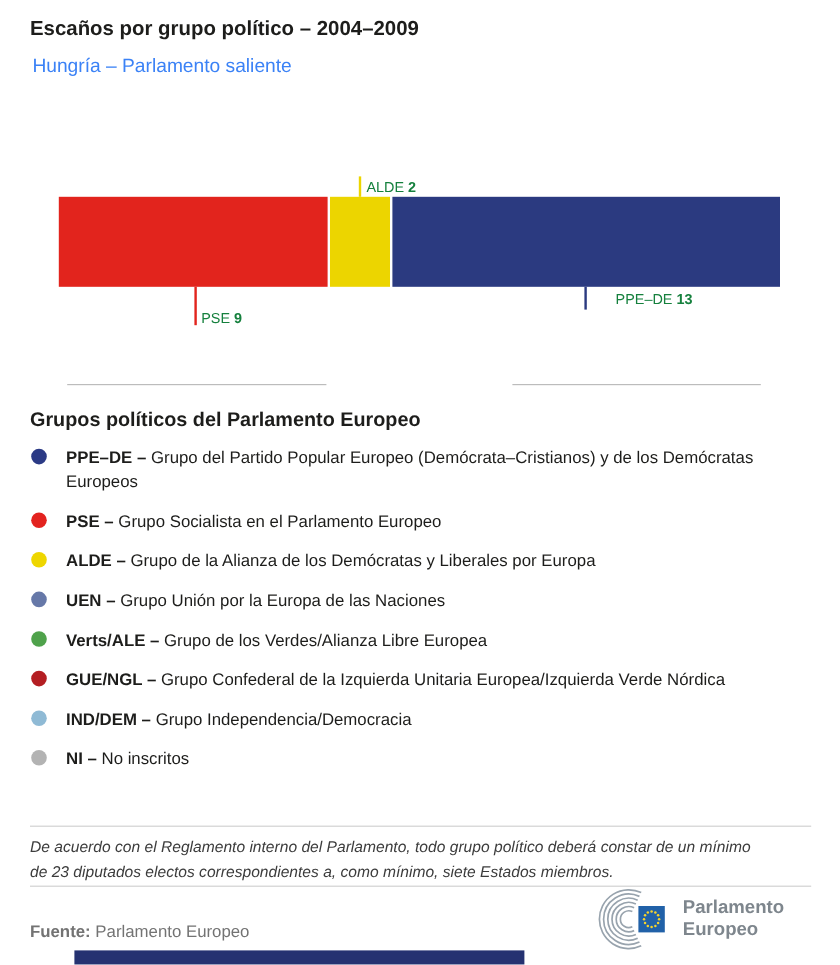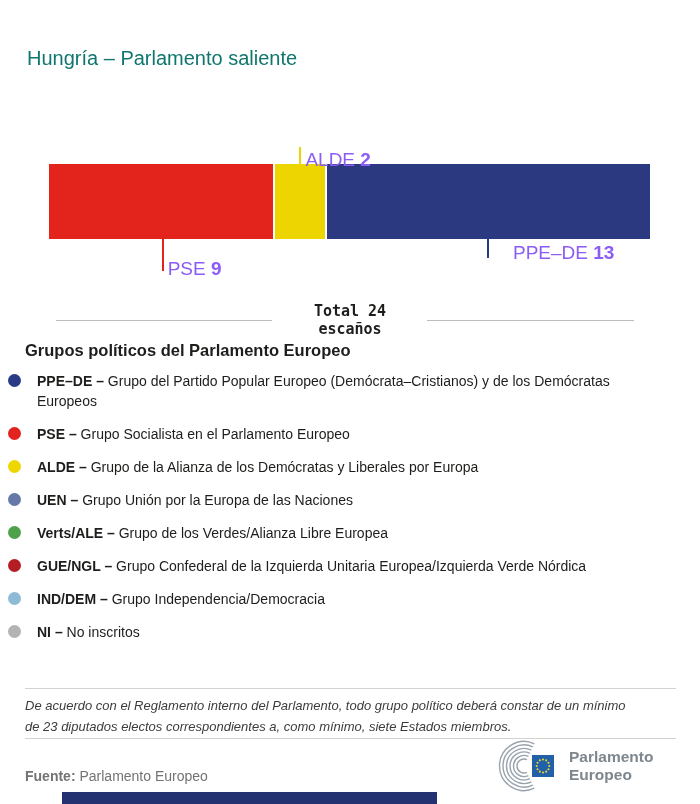--- a/index.html
+++ b/index.html
@@ -1,35 +1,35 @@
 <!DOCTYPE html>
 <html><head>
 <meta charset="utf-8">
 <style>
   html,body{margin:0;padding:0;background:#fff;}
   body{width:700px;height:804px;font-family:"Liberation Sans",sans-serif;color:#1d1d1b;}
   .page{position:relative;width:700px;height:804px;overflow:hidden;background:#fff;}
 
   .title{position:absolute;left:25px;top:14px;margin:0;font-size:17px;font-weight:bold;color:#1d1d1b;}
-  .subtitle{position:absolute;left:27px;top:47px;font-size:20px;color:#0f766e;text-align:right;}
+  .subtitle{position:absolute;left:27px;top:47px;font-size:16px;color:#3b82f6;text-align:right;}
 
   .bar{position:absolute;left:49px;top:164px;width:601px;height:75px;display:flex;gap:2px;}
   .seg{height:100%;}
   .tick{position:absolute;width:2px;}
-  .callout-label{position:absolute;font-size:19px;white-space:nowrap;color:#8b5cf6;}
+  .callout-label{position:absolute;font-size:12px;white-space:nowrap;color:#15803d;}
   .callout-label b{font-weight:bold;}
 
   .total-text{position:absolute;left:270px;top:302px;width:160px;text-align:center;
     font-family:"DejaVu Sans Mono",monospace;font-weight:bold;font-size:15px;line-height:18px;color:#1d1d1b;}
   .total-line{position:absolute;top:320px;height:1px;background:#bcbcbc;}
   .total-line-left{left:56px;width:216px;}
   .total-line-right{left:427px;width:207px;}
 
   .legend-heading{position:absolute;left:25px;top:341px;margin:0;font-size:16.5px;font-weight:bold;color:#1d1d1b;}
-  .legend{position:absolute;left:7px;top:371px;width:648px;}
+  .legend{position:absolute;left:25px;top:371px;width:648px;}
   .leg-row{display:flex;align-items:flex-start;margin-bottom:13px;}
   .leg-dot{flex:0 0 13px;width:13px;height:13px;border-radius:50%;margin:3px 16px 0 1px;}
   .leg-text{font-size:14px;line-height:20px;max-width:612px;color:#1d1d1b;}
   .leg-text b{font-weight:bold;}
 
   .rule{position:absolute;left:25px;width:651px;height:1px;background:#d2d2d2;}
   .rule-top{top:688px;}
   .rule-bottom{top:738px;}
   .footnote{position:absolute;left:25px;top:695px;width:614px;margin:0;font-size:13px;line-height:21px;color:#3c3c3c;font-style:italic;}
 
@@ -39,41 +39,38 @@
   .logo{position:absolute;left:491px;top:740px;display:flex;align-items:center;}
   .logo-text{margin-left:6px;font-size:15.5px;font-weight:bold;color:#7e868d;line-height:18px;}
 
   .bottom-bar{position:absolute;left:62px;top:792px;width:375px;height:12px;}
 </style>
 </head>
 <body>
 
 <div class="page">
 
+  <h1 class="title">Escaños por grupo político – 2004–2009</h1>
   <div class="subtitle">Hungría – Parlamento saliente</div>
 
   <div class="bar" id="bar">
       <div class="seg" style="flex-grow: 9; background: rgb(226, 36, 29);"></div>
       <div class="seg" style="flex-grow: 2; background: rgb(236, 213, 0);"></div>
       <div class="seg" style="flex-grow: 13; background: rgb(43, 58, 128);"></div>
     </div>
   <div id="callouts">
       <div class="tick" style="left: 161.7px; top: 239px; height: 32px; background: rgb(226, 36, 29);"></div>
       <div class="callout-label" style="left: 167.7px; top: 258px;">PSE <b>9</b></div>
       <div class="tick" style="left: 299.4px; top: 147px; height: 17px; background: rgb(236, 213, 0);"></div>
       <div class="callout-label" style="left: 305.4px; top: 149px;">ALDE <b>2</b></div>
       <div class="tick" style="left: 487.2px; top: 239px; height: 19px; background: rgb(43, 58, 128);"></div>
       <div class="callout-label" style="left: 513px; top: 242px;">PPE–DE <b>13</b></div>
     </div>
 
   <div class="total-line total-line-left"></div>
-  <div class="total-text">
-    <div>Total 24</div>
-    <div>escaños</div>
-  </div>
   <div class="total-line total-line-right"></div>
 
   <h2 class="legend-heading">Grupos políticos del Parlamento Europeo</h2>
   <div class="legend" id="legend">
       <div class="leg-row">
         <span class="leg-dot" style="background: rgb(43, 58, 133);"></span>
         <span class="leg-text"><b>PPE–DE – </b>Grupo del Partido Popular Europeo (Demócrata–Cristianos) y de los Demócratas Europeos</span>
       </div>
       <div class="leg-row">
         <span class="leg-dot" style="background: rgb(227, 35, 31);"></span>

